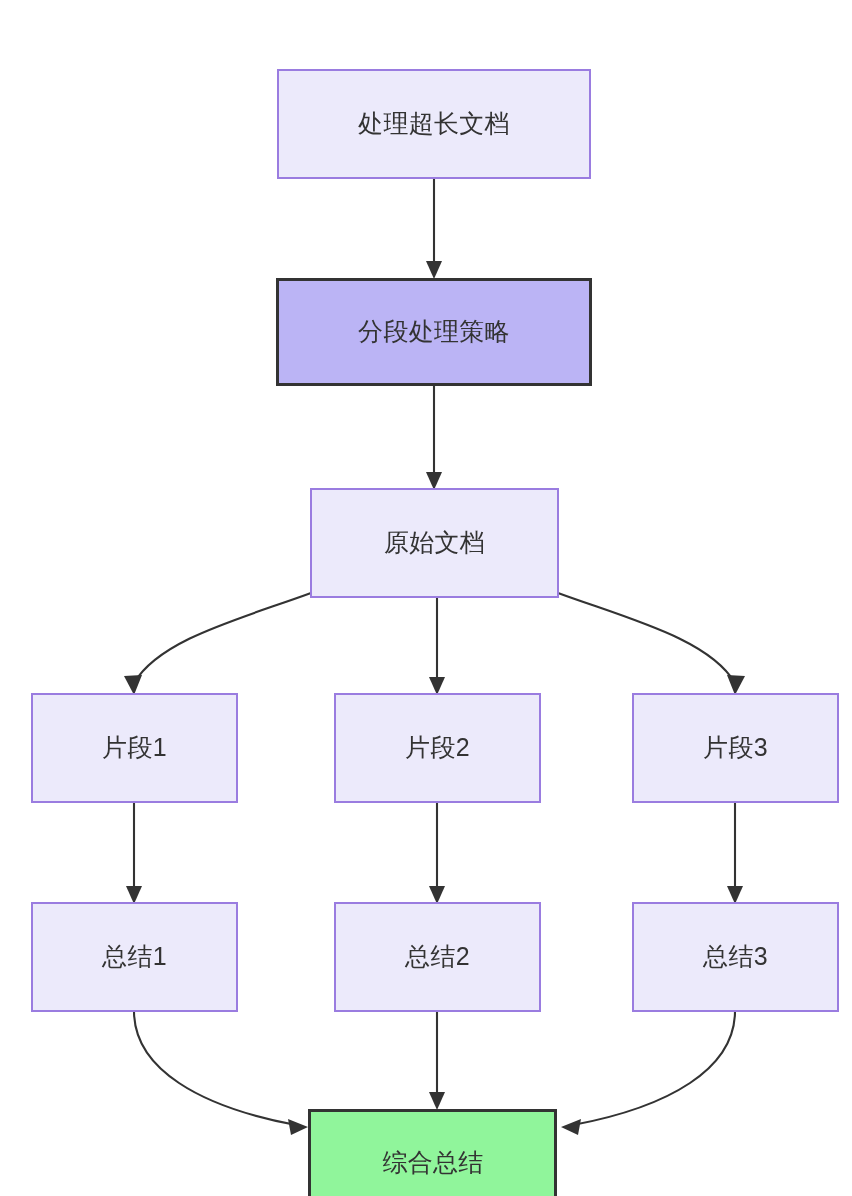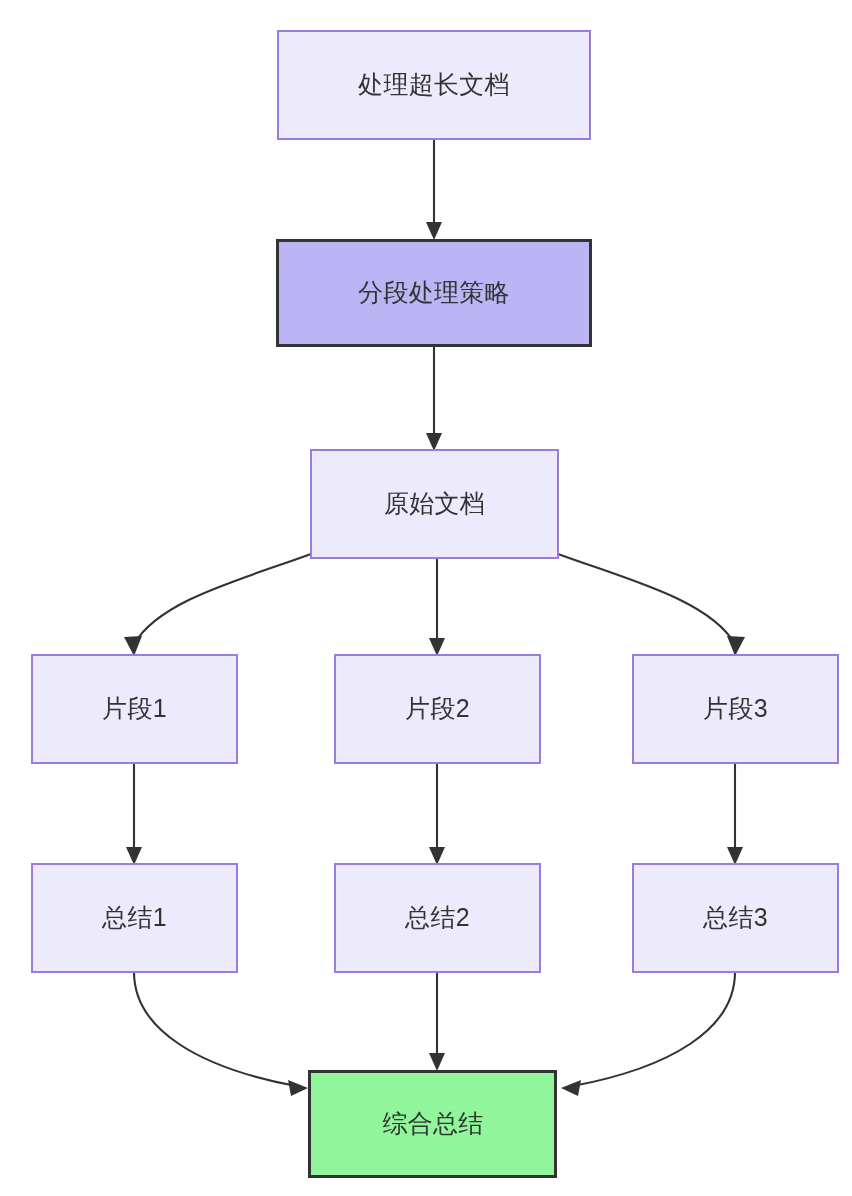--- a/index.html
+++ b/index.html
@@ -13,20 +13,21 @@
     height: 1196px;
     position: relative;
     overflow: hidden;
     font-family: "Liberation Sans", "DejaVu Sans", sans-serif;
   }
   #diagram-root {
     position: absolute;
     inset: 0;
     width: 852px;
     height: 850px;
+    margin-top: 39px;
   }
   svg.flow-canvas {
     position: absolute;
     top: 0;
     left: 0;
     width: 852px;
     height: 1196px;
     display: block;
   }
   .node-rect {

